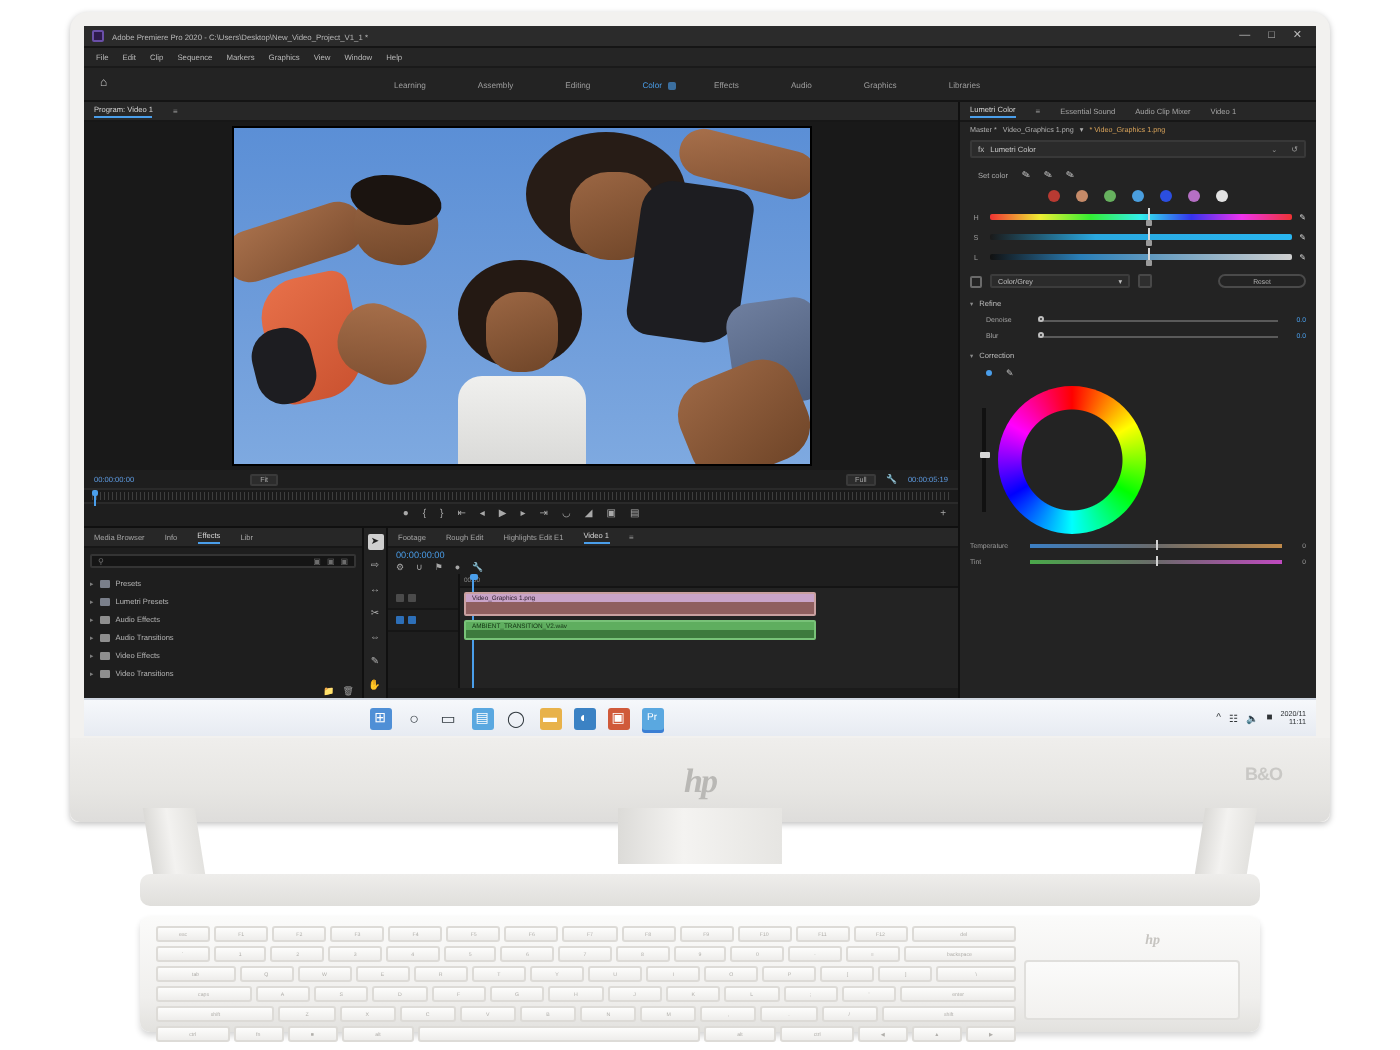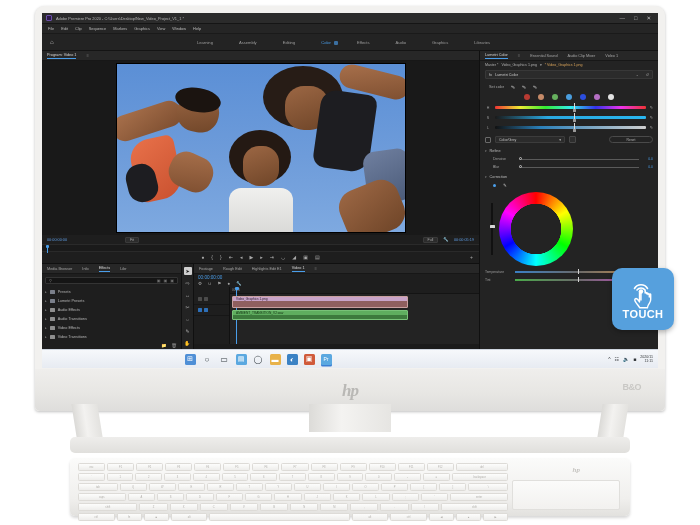--- a/index.html
+++ b/index.html
@@ -704,36 +704,20 @@
       <div class="hp-logo">hp</div>
       <div class="bo-badge">B&amp;O</div>
     </div>
   </div>
 
   <div class="stand-neck"></div>
   <div class="stand-leg leg-l"></div>
   <div class="stand-leg leg-r"></div>
   <div class="stand-foot"></div>
 
-  <div class="touch-badge">
-    <svg width="30" height="32" viewBox="0 0 30 32">
-      <g fill="none" stroke="#ffffff" stroke-width="1.6" stroke-linecap="round">
-        <path d="M6.5 10.5a7.5 7.5 0 0 1 13 0"></path>
-        <path d="M9 12a5 5 0 0 1 8 0"></path>
-        <circle cx="13" cy="13.5" r="2.2" fill="#ffffff" stroke="none"></circle>
-      </g>
-      <path d="M13 13.5 V22 M13 22 c0-3 0-6 0-6 M11.5 13.5 v10.5
-               c-1.5-2.5-3-4-4.2-3.2c-1.1.8-.3 2.4 .7 3.8
-               c1.4 2 3 3.8 3.8 5.2 h7.6 c.3-2.2 1.2-3.6 2.2-5
-               c.8-1.1 1.1-2.2 1.1-3.6 v-4.6 c0-.8-1.4-.8-1.4 0 v2.4
-               m0-2.4 c0-.9-1.4-.9-1.4 0 v-.9 c0-.9-1.4-.9-1.4 0 v-.6
-               c0-.9-1.4-.9-1.4 0 v-2.6" fill="none" stroke="#ffffff" stroke-width="1.4" stroke-linecap="round" stroke-linejoin="round"></path>
-    </svg>
-    <div class="touch-label">TOUCH</div>
-  </div>
 
   <div class="keyboard">
     <div class="kb-deck">
       <div class="kb-row">
         <div class="key">esc</div>
         <div class="key">F1</div>
         <div class="key">F2</div>
         <div class="key">F3</div>
         <div class="key">F4</div>
         <div class="key">F5</div>

